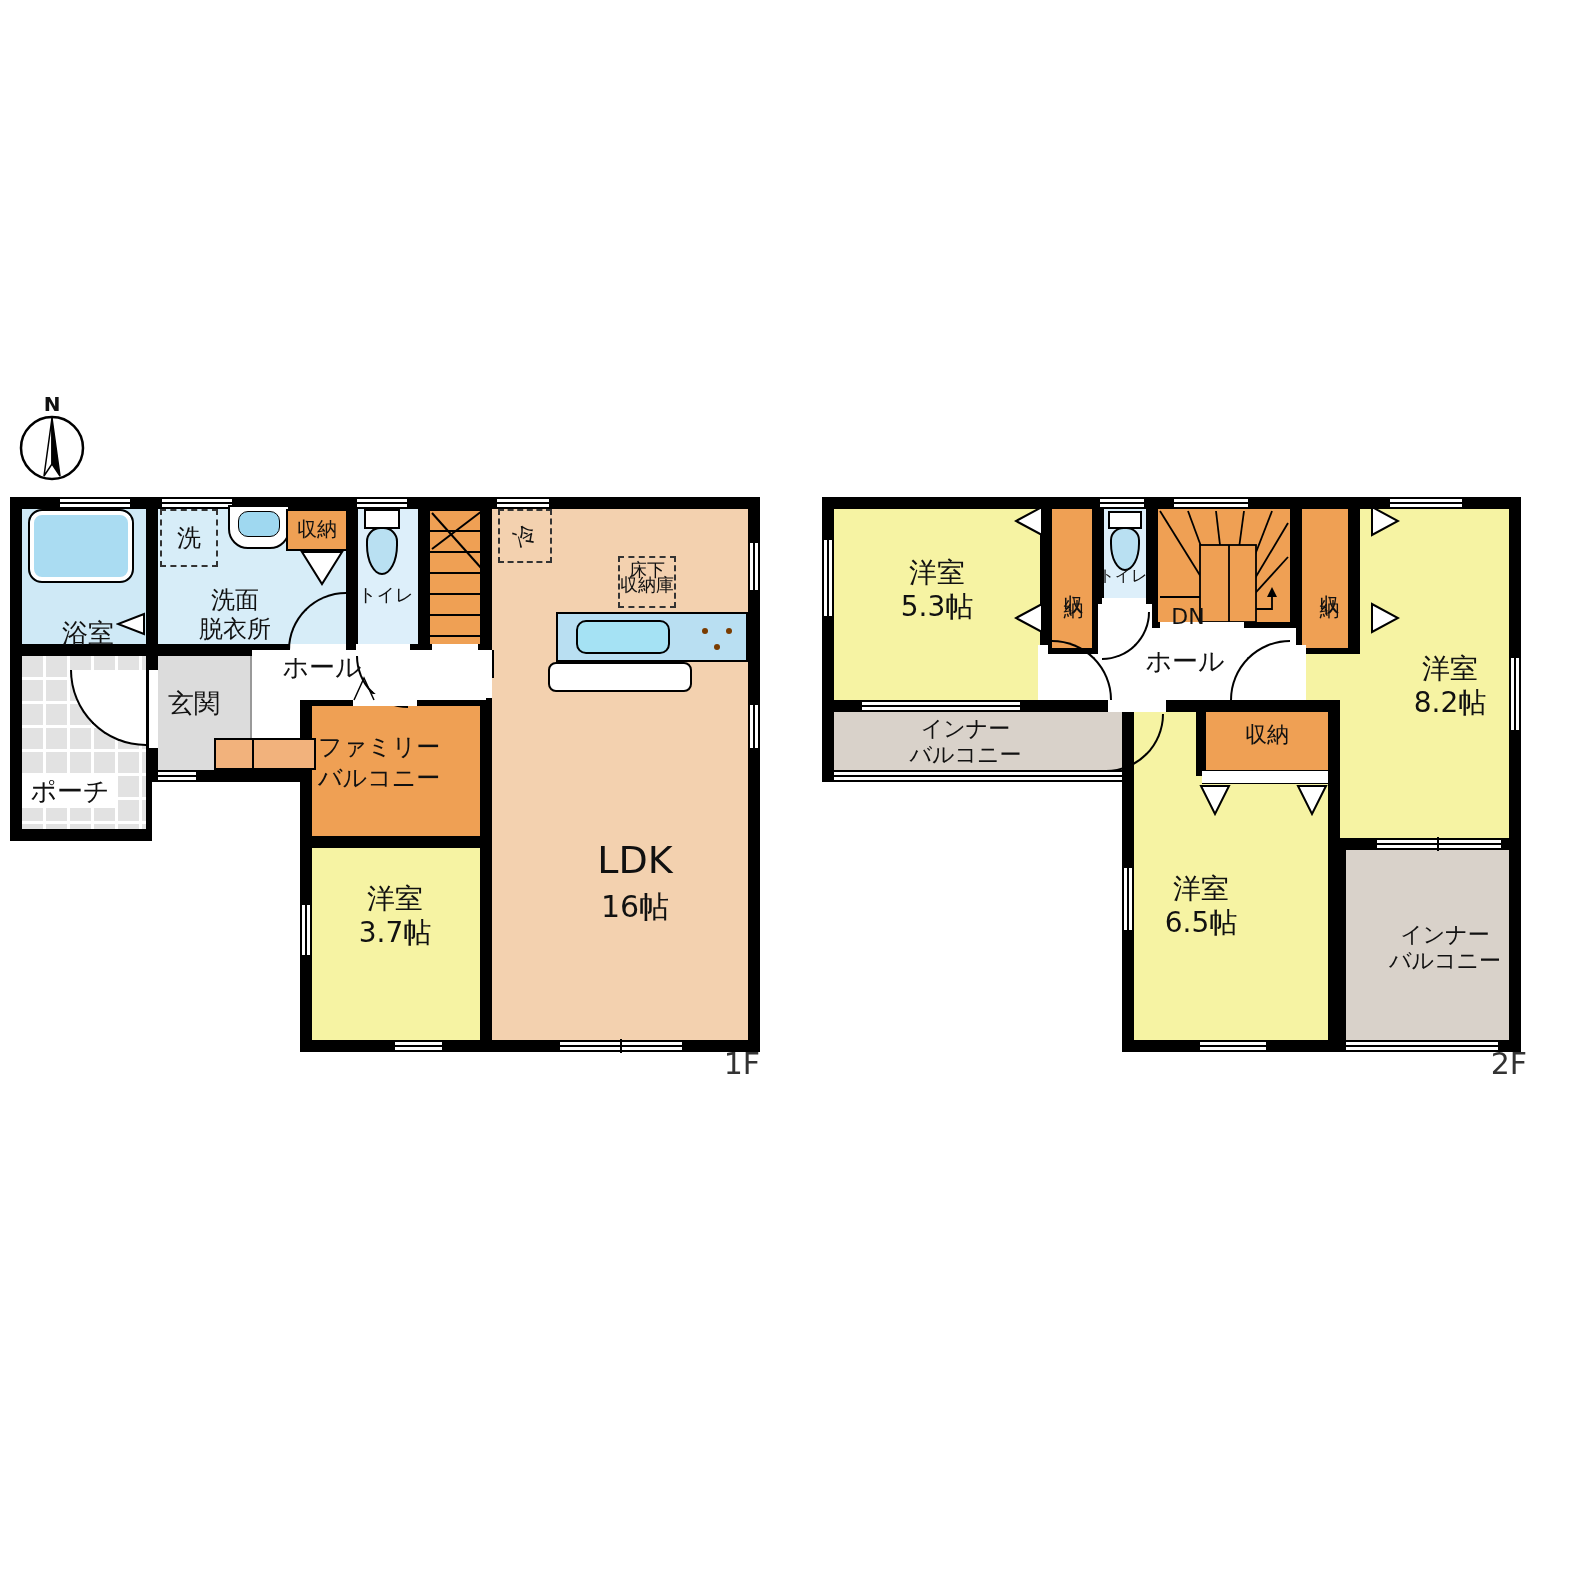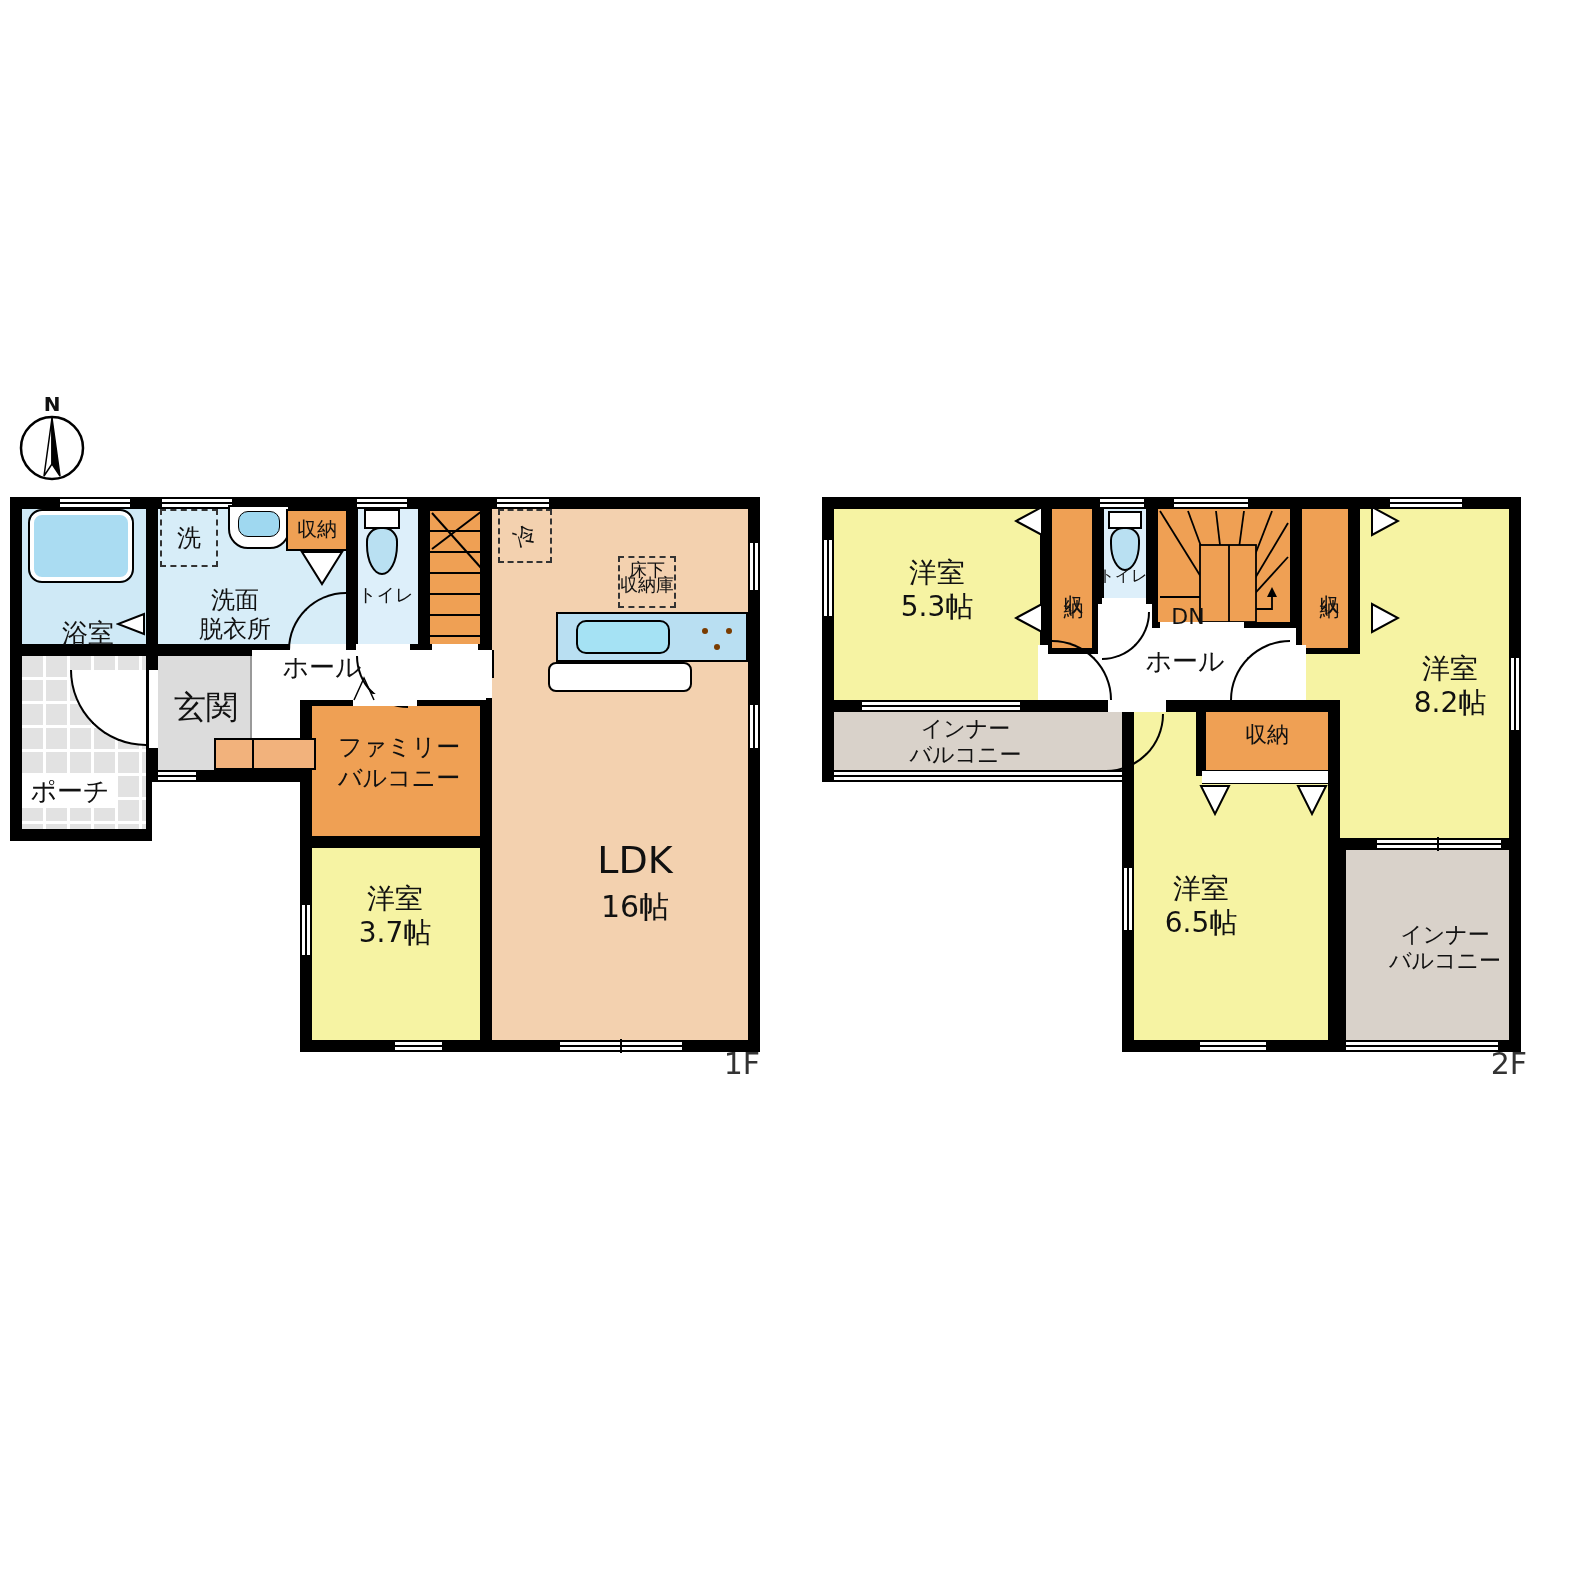--- a/index.html
+++ b/index.html
@@ -126,23 +126,23 @@
   <div style="left:548px;top:662px;width:144px;height:30px;background:#fff;border:2px solid #000;border-radius:8px"></div>
   <div style="left:214px;top:738px;width:102px;height:32px;background:#f2b27c;border:2px solid #000"></div>
   <div style="left:252px;top:740px;width:2px;height:28px;background:#000"></div>
 
   <div class="lbl" style="left:36px;top:618px;width:104px;height:30px;font-size:26px">浴室</div>
   <div class="lbl" style="left:175px;top:586px;width:120px;height:58px;font-size:24px;line-height:29px">
     <span>洗面</span><br><span>脱衣所</span>
   </div>
   <div class="lbl" style="left:348px;top:584px;width:76px;height:22px;font-size:18px">トイレ</div>
   <div class="lbl" style="left:262px;top:652px;width:120px;height:32px;font-size:26px">ホール</div>
-  <div class="lbl" style="left:164px;top:688px;width:84px;height:32px;font-size:32px">玄関</div>
+  <div class="lbl" style="left:152px;top:688px;width:84px;height:32px;font-size:26px">玄関</div>
   <div class="lbl" style="left:22px;top:774px;width:96px;height:34px;font-size:26px;background:#fff;line-height:34px">ポーチ</div>
-  <div class="lbl" style="left:308px;top:732px;width:172px;height:62px;font-size:24px;line-height:31px;text-align:center;padding-left:10px">
+  <div class="lbl" style="left:308px;top:732px;width:172px;height:62px;font-size:24px;line-height:31px;text-align:left;padding-left:10px">
     <span>ファミリー</span><br><span>バルコニー</span>
   </div>
   <div class="lbl" style="left:322px;top:882px;width:146px;height:68px;font-size:28px;line-height:34px">
     <span>洋室</span><br><span>3.7帖</span>
   </div>
   <div class="lbl" style="left:555px;top:838px;width:160px;height:84px;font-size:38px;line-height:44px">
     <span>LDK</span><br><span style="font-size:30px">16帖</span>
   </div>
   <div class="lbl" style="left:688px;top:1046px;width:72px;height:34px;font-size:30px;color:#333;text-align:right">1F</div>
 

